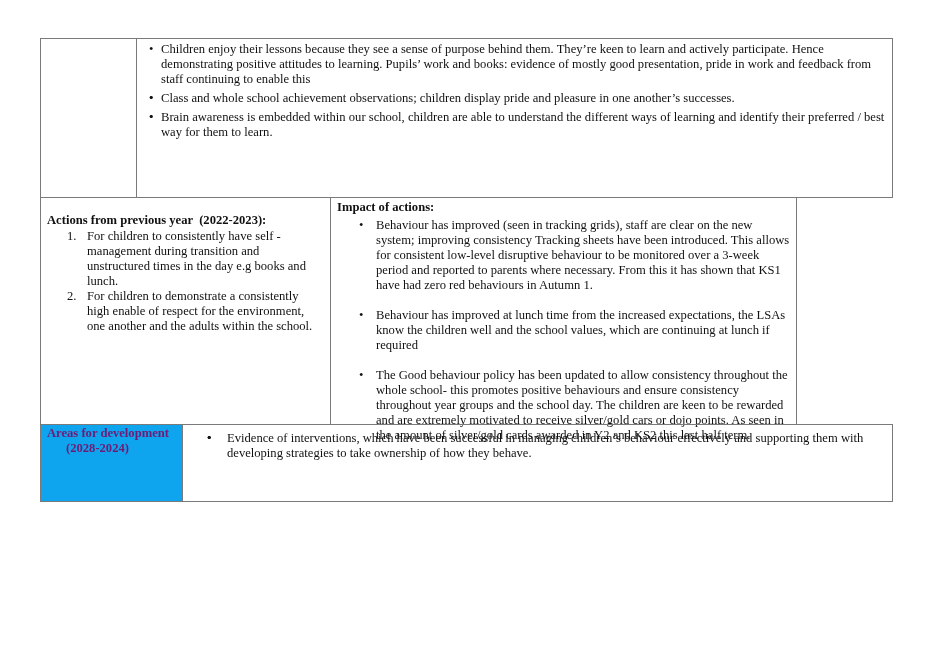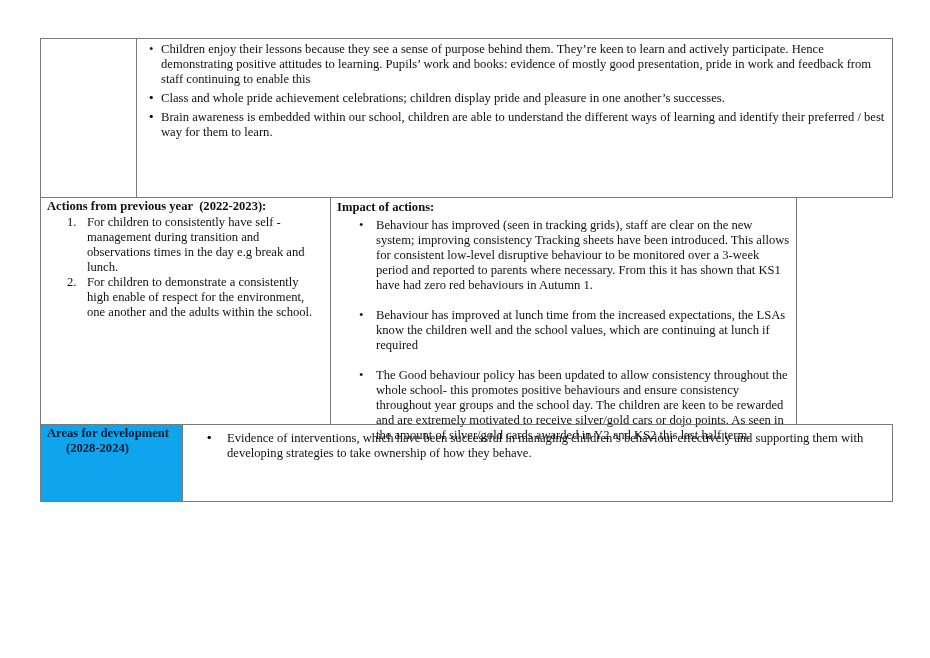--- a/index.html
+++ b/index.html
@@ -9,51 +9,51 @@
     line-height: 15px;
   }
   .cell { position: absolute; border: 1px solid #7a7a7a; box-sizing: border-box; }
   ul.dot { margin: 0; padding: 0; list-style: none; }
   ul.dot li { position: relative; }
   ul.dot li .b { position: absolute; left: 0; top: 0; }
   .row1-left { left: 40px; top: 38px; width: 97px; height: 160px; }
   .row1-right { left: 136px; top: 38px; width: 757px; height: 160px; }
   .row1-right ul li { padding-left: 24px; margin-left: 0; }
   .row1-right ul li .b { left: 12px; }
-  .row2-left { left: 40px; top: 197px; width: 291px; height: 228px; padding: 1px 6px; }
+  .row2-left { left: 40px; top: 197px; width: 291px; height: 228px; padding: 15px 6px; }
   .row2-right { left: 330px; top: 197px; width: 467px; height: 228px; padding: 2px 6px; }
-  .row3-left { left: 40px; top: 424px; width: 143px; height: 78px; background: #0ea5ee; padding: 1px 6px; font-weight: bold; color: #0f172a; }
+  .row3-left { left: 40px; top: 424px; width: 143px; height: 78px; background: #0ea5ee; padding: 1px 6px; font-weight: bold; color: #701a75; }
   .row3-right { left: 182px; top: 424px; width: 711px; height: 78px; padding: 2px 0; }
   .hdr { font-weight: bold; }
   ol.num { margin: 1px 0 0 0; padding: 0; list-style: none; }
   ol.num li { position: relative; padding-left: 40px; }
   ol.num li .n { position: absolute; left: 20px; }
   .impact ul li { padding-left: 39px; margin-top: 0; }
   .impact ul li .b { left: 22px; }
   .dev ul li { padding-left: 44px; }
   .dev ul li .b { left: 24px; }
 </style>
 </head>
 <body>
 
 <div class="cell row1-left"></div>
 <div class="cell row1-right">
   <ul class="dot" style="padding-top:3px">
     <li style="margin-bottom:4px"><span class="b">•</span><span>Children enjoy their lessons because they see a sense of purpose behind them. They’re keen to learn and actively participate. Hence demonstrating positive attitudes to learning. Pupils’ work and books: evidence of mostly good presentation, pride in work and feedback from staff continuing to enable this</span></li>
     <li style="margin-bottom:4px"><span class="b">•</span></li>
-    <li style="margin-bottom:4px"><span class="b">•</span><span>Class and whole pride achievement celebrations; children display pride and pleasure in one another’s successes.</span></li>
+    <li style="margin-bottom:4px"><span class="b">•</span><span>Class and whole school achievement observations; children display pride and pleasure in one another’s successes.</span></li>
     <li style="margin-bottom:4px"><span class="b">•</span></li>
     <li><span class="b">•</span><span>Brain awareness is embedded within our school, children are able to understand the different ways of learning and identify their preferred / best way for them to learn.</span></li>
   </ul>
 </div>
 
 <div class="cell row2-left">
   <div class="hdr" style="white-space:pre">Actions from previous year  (2022-2023):</div>
   <ol class="num">
-    <li><span class="n">1.</span><span>For children to consistently have self - management during transition and observations times in the day e.g break and lunch.</span></li>
+    <li><span class="n">1.</span><span>For children to consistently have self - management during transition and unstructured times in the day e.g books and lunch.</span></li>
     <li><span class="n">2.</span><span>For children to demonstrate a consistently high enable of respect for the environment, one another and the adults within the school.</span></li>
   </ol>
 </div>
 
 <div class="cell row2-right impact">
   <div class="hdr">Impact of actions:</div>
   <ul class="dot" style="margin-top:3px">
     <li style="margin-bottom:15px"><span class="b">•</span><span>Behaviour has improved (seen in tracking grids), staff are clear on the new system; improving consistency Tracking sheets have been introduced. This allows for consistent low-level disruptive behaviour to be monitored over a 3-week period and reported to parents where necessary. From this it has shown that KS1 have had zero red behaviours in Autumn 1.</span></li>
     <li style="margin-bottom:15px"><span class="b">•</span><span>Behaviour has improved at lunch time from the increased expectations, the LSAs know the children well and the school values, which are continuing at lunch if required</span></li>
     <li><span class="b">•</span><span>The Good behaviour policy has been updated to allow consistency throughout the whole school- this promotes positive behaviours and ensure consistency throughout year groups and the school day. The children are keen to be rewarded and are extremely motivated to receive silver/gold cars or dojo points. As seen in the amount of silver/gold cards awarded in Y2 and KS2 this last half term.</span></li>

